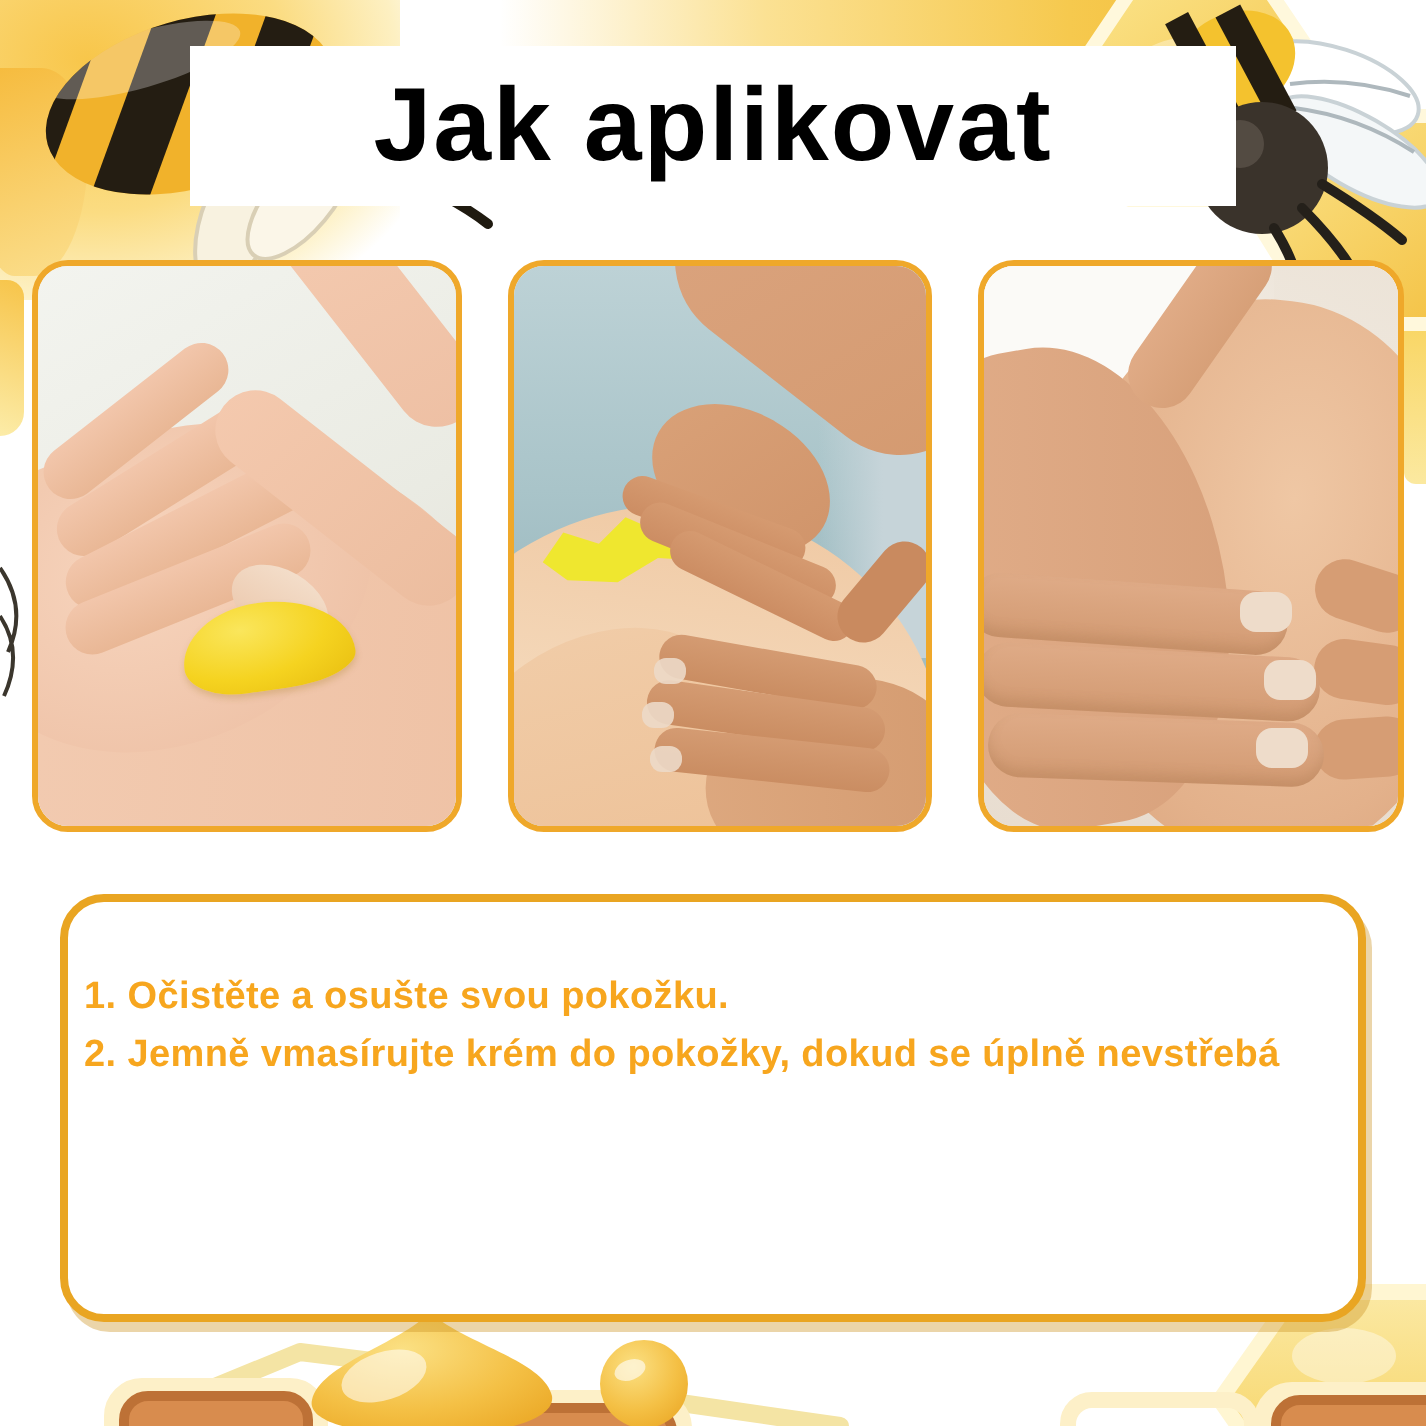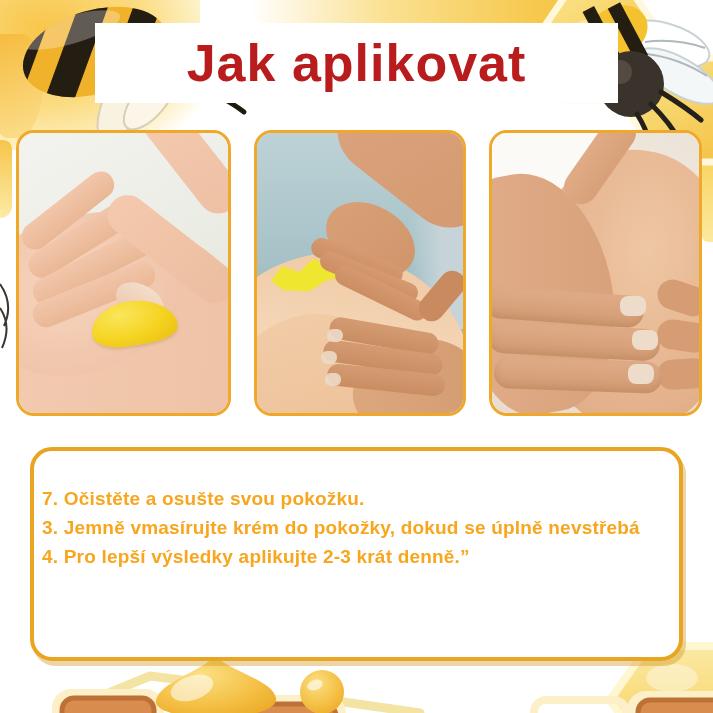--- a/index.html
+++ b/index.html
@@ -36,21 +36,21 @@
   }
 
   
   .title-band{
     left:95px;top:23px;width:523px;height:80px;
     background:#ffffff;z-index:3;
     display:flex;align-items:center;justify-content:center;
   }
   .title-text{
     font-size:52px;font-weight:700;letter-spacing:1px;
-    color:#b91c1c;line-height:1;white-space:nowrap;
+    color:#000000;line-height:1;white-space:nowrap;
   }
 
   
   .photo{
     top:130px;height:280px;border:3px solid #EFA82A;border-radius:18px;
     overflow:hidden;z-index:2;background:#eee;
   }
   .photo1{left:16px;width:209px;}
   .photo2{left:254px;width:206px;}
   .photo3{left:489px;width:207px;}
@@ -264,23 +264,22 @@
     <div class="abs p3-fng p3-f1"></div>
     <div class="abs p3-fng p3-f2"></div>
     <div class="abs p3-fng p3-f3"></div>
     <div class="abs p3-nail p3-m1"></div>
     <div class="abs p3-nail p3-m2"></div>
     <div class="abs p3-nail p3-m3"></div>
   </div>
 
   <div class="abs instruction-box">
     <div class="instruction-text">
-      <div class="instruction-line">7. Očistěte a osušte svou pokožku.</div>
-      <div class="instruction-line">3. Jemně vmasírujte krém do pokožky, dokud se úplně nevstřebá</div>
-      <div class="instruction-line">4. Pro lepší výsledky aplikujte 2-3 krát denně.”</div>
+      <div class="instruction-line">1. Očistěte a osušte svou pokožku.</div>
+      <div class="instruction-line">2. Jemně vmasírujte krém do pokožky, dokud se úplně nevstřebá</div>
     </div>
   </div>
 
   <svg class="abs bottom-decor" width="713" height="75" viewBox="0 0 713 75">
     <defs>
       <radialGradient id="drop" cx="0.38" cy="0.3" r="0.9">
         <stop offset="0" stop-color="#fbe083"></stop>
           <stop offset=".55" stop-color="#f4c045"></stop>
           <stop offset="1" stop-color="#e9a31f"></stop>
       </radialGradient>

